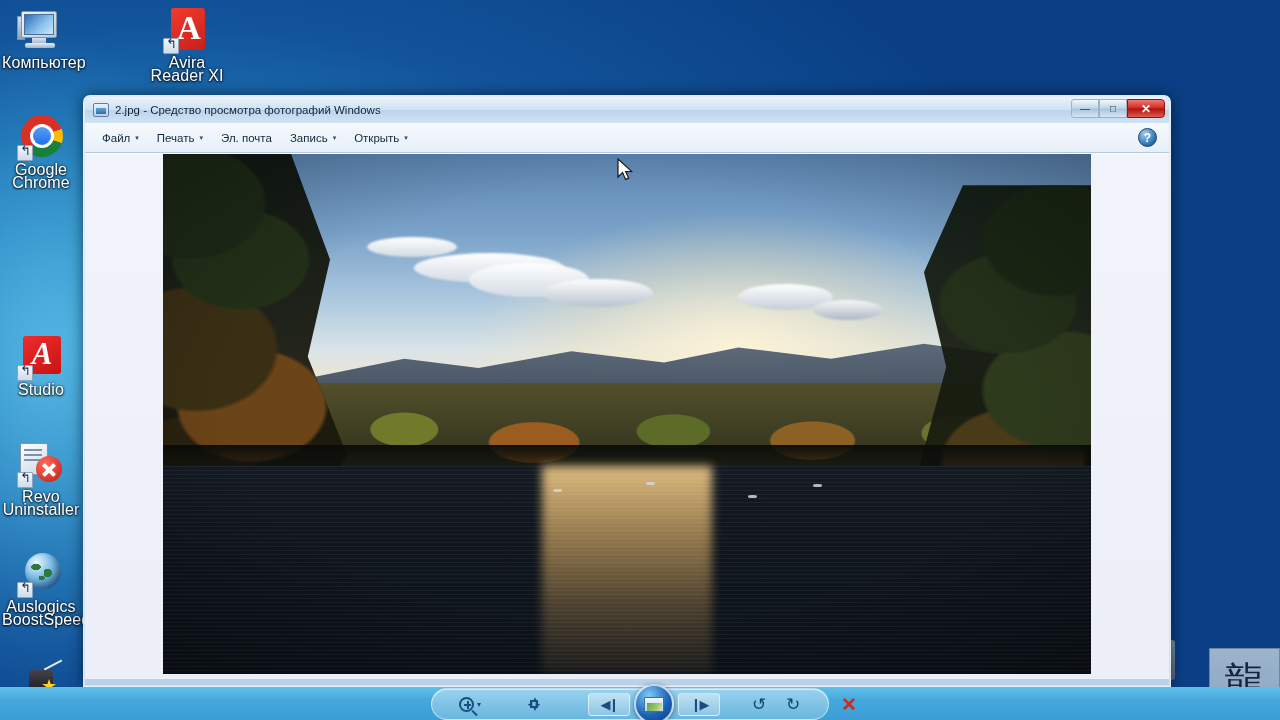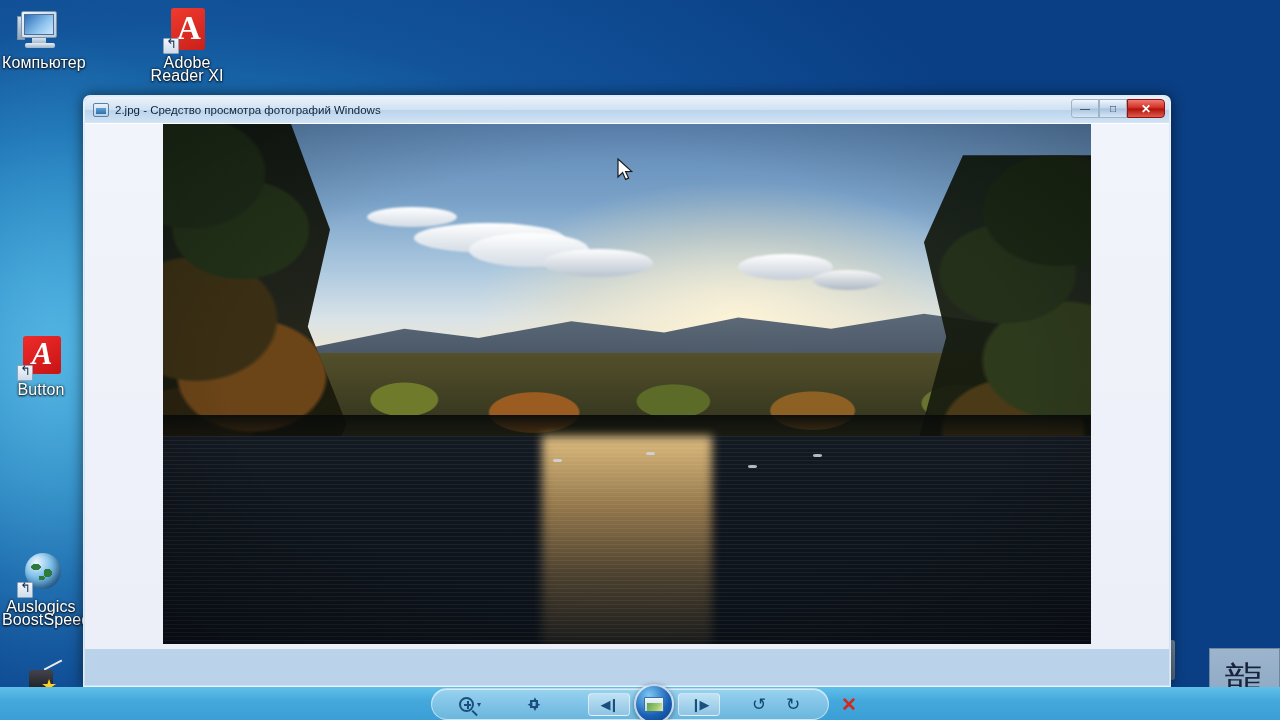--- a/index.html
+++ b/index.html
@@ -445,35 +445,57 @@
     <div class="lbl">Компьютер</div>
   </div>
 
 
   <div class="dicon" style="left:148px; top:6px;">
     <div class="glyph ic-adobe">
       <div class="sq"></div>
         <div class="a">A</div>
       <div class="shortcut"></div>
     </div>
-    <div class="lbl" style="white-space:pre-line">Adobe
+    <div class="lbl" style="white-space:pre-line">Avira
 Reader XI</div>
   </div>
 
+  <div class="dicon" style="left:2px; top:113px;">
+    <div class="glyph ic-chrome">
+      <div class="ring"></div>
+        <div class="inner"></div>
+        <div class="dot"></div>
+      <div class="shortcut"></div>
+    </div>
+    <div class="lbl" style="white-space:pre-line">Google
+Chrome</div>
+  </div>
 
 
   <div class="dicon" style="left:2px; top:333px;">
     <div class="glyph ic-avira">
       <div class="sq"></div>
         <div class="a">A</div>
       <div class="shortcut"></div>
     </div>
-    <div class="lbl">Button</div>
-  </div>
-
+    <div class="lbl">Studio</div>
+  </div>
+
+  <div class="dicon" style="left:2px; top:440px;">
+    <div class="glyph ic-revo">
+      <div class="page"></div>
+      <div class="line" style="top:9px"></div>
+      <div class="line" style="top:14px"></div>
+      <div class="line" style="top:19px"></div>
+      <div class="x"></div>
+      <div class="shortcut"></div>
+    </div>
+    <div class="lbl" style="white-space:pre-line">Revo
+Uninstaller</div>
+  </div>
 
   <div class="dicon" style="left:2px; top:550px;">
     <div class="glyph ic-globe">
       <div class="g"></div>
         <div class="land"></div>
       <div class="shortcut"></div>
     </div>
     <div class="lbl" style="white-space:pre-line">Auslogics
 BoostSpeed</div>
   </div>
@@ -501,20 +523,42 @@
   <div id="titlebar">
     <div id="title-ic"></div>
     <div id="title-text">2.jpg - Средство просмотра фотографий Windows</div>
     <div id="wbtns">
       <div class="wb">—</div>
       <div class="wb">□</div>
       <div class="wb close">✕</div>
     </div>
   </div>
 
+  <div id="menubar">
+    <div class="mi">
+      <span>Файл</span>
+      <span class="caret">▾</span>
+    </div>
+    <div class="mi">
+      <span>Печать</span>
+      <span class="caret">▾</span>
+    </div>
+    <div class="mi">
+      <span>Эл. почта</span>
+    </div>
+    <div class="mi">
+      <span>Запись</span>
+      <span class="caret">▾</span>
+    </div>
+    <div class="mi">
+      <span>Открыть</span>
+      <span class="caret">▾</span>
+    </div>
+    <div id="help-btn">?</div>
+  </div>
 
   <div id="viewer">
     <div id="photo">
       <div class="sky"></div>
       <div class="cloud c6"></div>
       <div class="cloud c1"></div>
       <div class="cloud c2"></div>
       <div class="cloud c3"></div>
       <div class="cloud c4"></div>
       <div class="cloud c5"></div>

